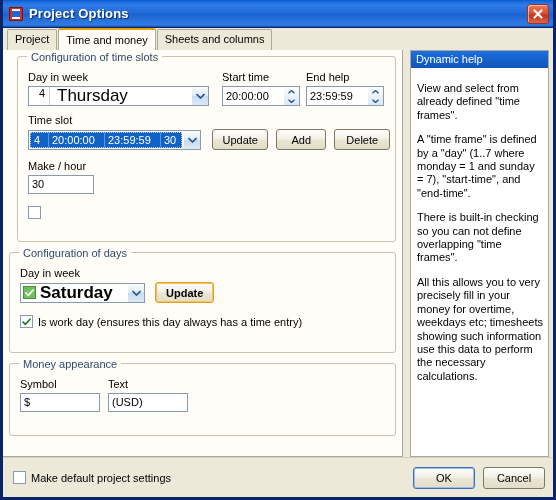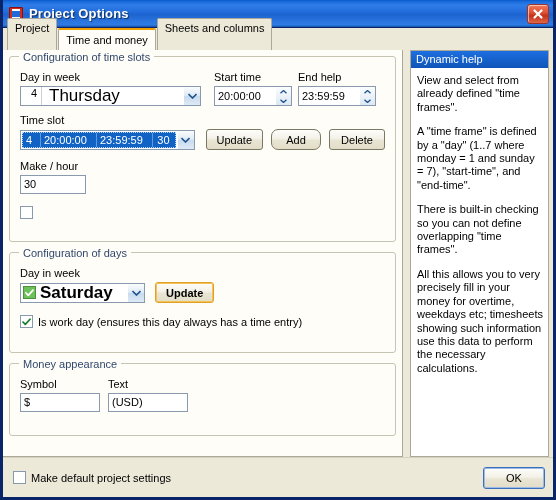--- a/index.html
+++ b/index.html
@@ -82,21 +82,21 @@
   #tabstrip {
     position: relative;
     height: 22px;
     background: #ece9d8;
     padding-left: 4px;
     display: flex;
     align-items: flex-end;
   }
   .tab {
     position: relative;
-    height: 32px;
+    height: 21px;
     line-height: 19px;
     padding: 0 7px;
     margin-right: 1px;
     font-size: 11px;
     color: #000;
     background: #ece9d8;
     border: 1px solid #aca899;
     border-bottom: none;
     border-radius: 2px 2px 0 0;
     box-sizing: border-box;
@@ -162,21 +162,21 @@
     padding: 2px 4px 3px 5px;
     flex: 0 0 auto;
   }
   #help-body {
     flex: 1 1 auto;
     background: #ffffff;
     padding: 6px 5px 4px 6px;
     overflow: hidden;
   }
   #help-body p {
-    margin: 0 0 11px 0;
+    margin: 8px 0 11px 0;
     font-size: 11px;
     line-height: 13.4px;
     color: #000;
   }
 
   
   .groupbox {
     position: relative;
     border: 1px solid #c8c4b4;
     border-radius: 3px;
@@ -435,21 +435,21 @@
   <div id="tabstrip">
     <div class="tab">Project</div>
     <div class="tab active">Time and money</div>
     <div class="tab">Sheets and columns</div>
   </div>
 
   <div id="body-area">
 
     <div id="main-panel">
 
-      <div class="groupbox" style="height:186px;">
+      <div class="groupbox" style="height:186px;margin-left:8px;">
         <span class="gb-title">Configuration of time slots</span>
 
         <div class="row" style="align-items:flex-start;">
           <div class="col" style="width:188px;">
             <span class="field-label">Day in week</span>
             <div class="combo" style="width:181px;">
               <span class="daynum">4</span>
               <span class="combo-text">Thursday</span>
               <span class="combo-arrow">
                 <svg width="9" height="6" viewBox="0 0 9 6">
@@ -507,21 +507,21 @@
               <span class="cell c2">23:59:59</span>
               <span class="cell c3">30</span>
             </span>
             <span class="combo-arrow">
               <svg width="9" height="6" viewBox="0 0 9 6">
                   <path d="M0.5 1 L4.5 5 L8.5 1" fill="none" stroke="#21528f" stroke-width="1.6"></path>
                 </svg>
             </span>
           </div>
           <span class="btn" style="margin-left:11px;">Update</span>
-          <span class="btn" style="margin-left:8px;min-width:50px;border-radius:7px;">Add</span>
+          <span class="btn" style="margin-left:8px;min-width:50px;">Add</span>
           <span class="btn" style="margin-left:8px;">Delete</span>
         </div>
 
         <div style="height:10px;"></div>
 
         <span class="field-label">Make / hour</span>
         <span class="textbox" style="width:66px;">30</span>
 
         <div style="height:12px;"></div>
 
@@ -603,15 +603,18 @@
 
   <div id="footer">
     <div class="checkrow">
       <span class="chk"></span>
       <span>Make default project settings</span>
     </div>
     <span class="spacer"></span>
     <span class="btn default">
       <span>OK</span>
     </span>
+    <span class="btn">
+      <span>Cancel</span>
+    </span>
   </div>
 
 </div>
 
 </body></html>

